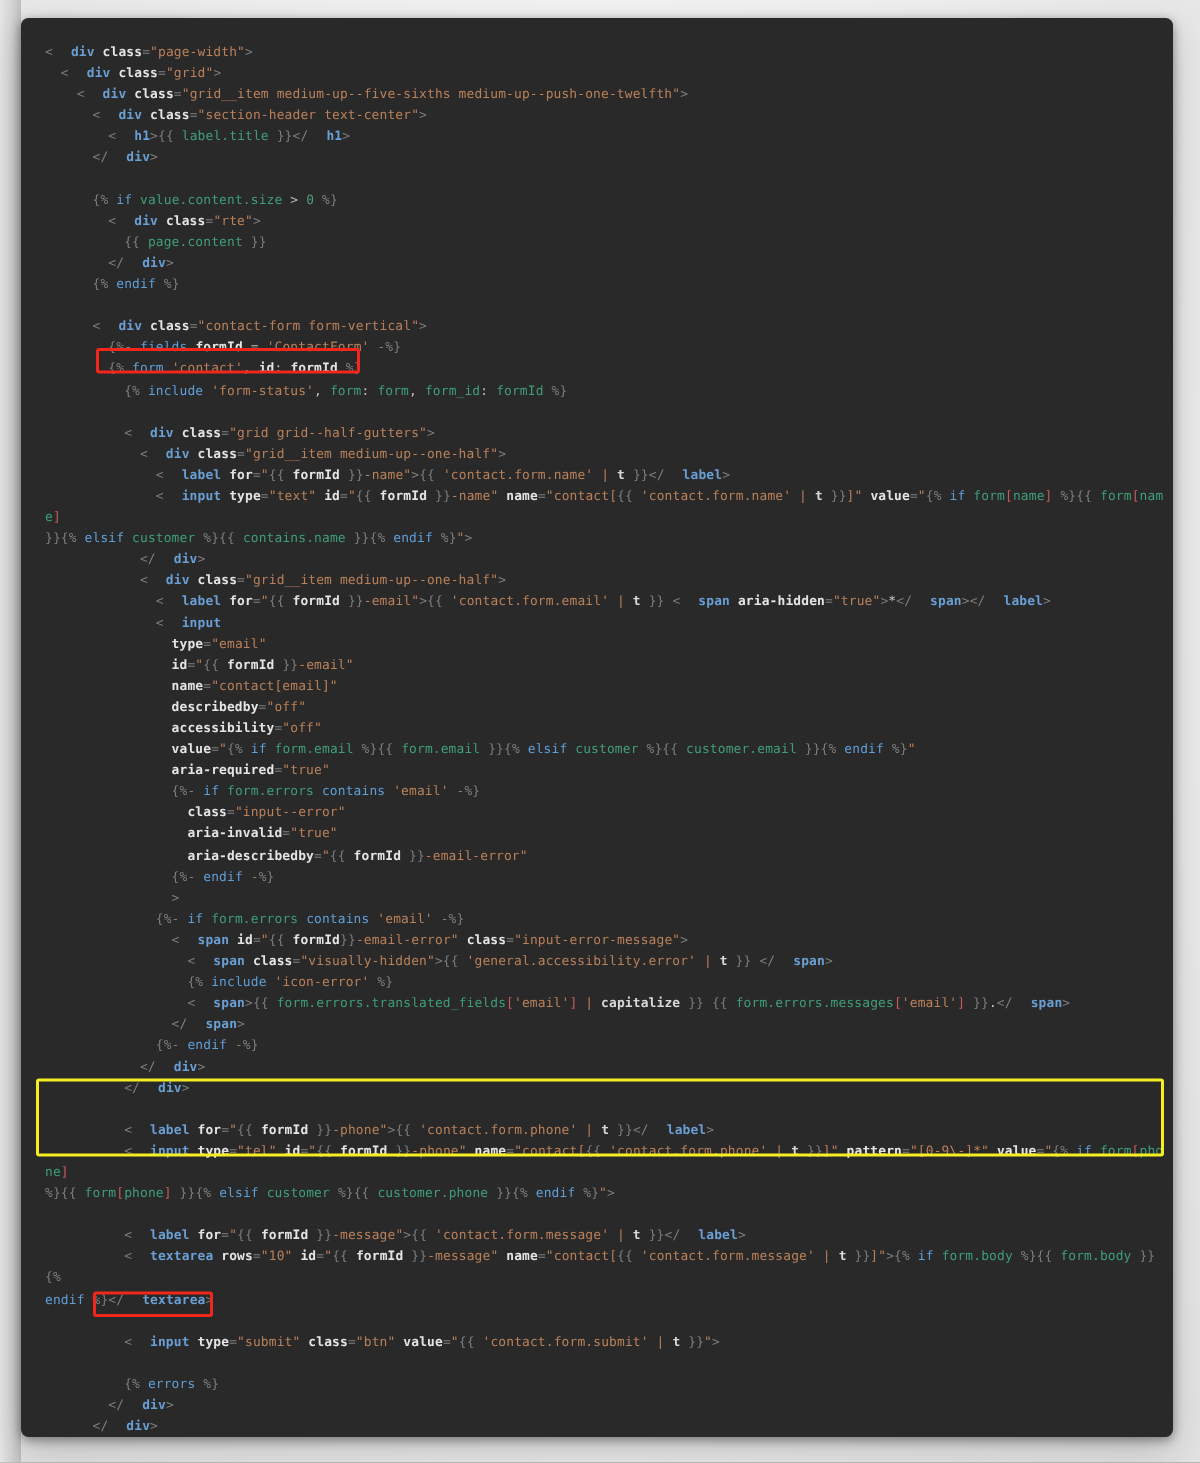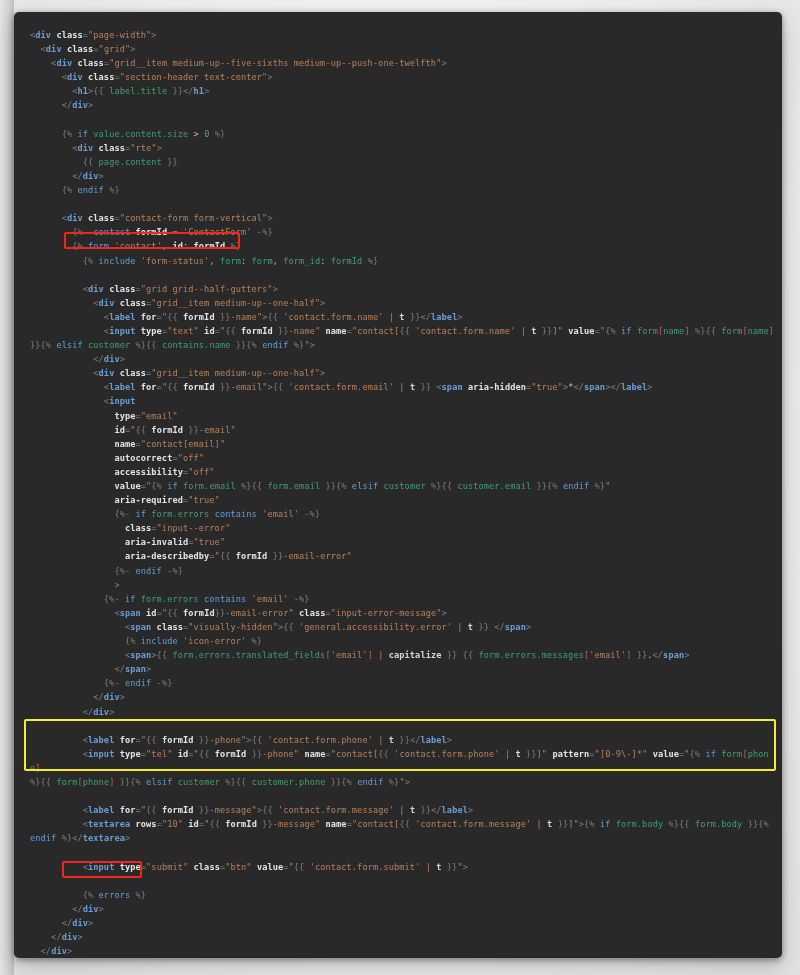--- a/index.html
+++ b/index.html
@@ -44,21 +44,21 @@
     font-size: 8.6px;
     line-height: 14.1px;
     color: #c8c8c8;
     white-space: pre-wrap;
     word-break: break-all;
     letter-spacing: 0.1px;
     -webkit-font-smoothing: antialiased;
   }
   
   .pn   { color: #7f7f7f; }              
-  .tag  { color: #6a9fd4; font-weight: bold; }  
+  .tag  { color: #6a9fd4; font-weight: bold; margin-left: 12px; }  
   .attr { color: #e4e4e4; font-weight: bold; }  
   .str  { color: #b9805a; }              
   .lq   { color: #7d7d7d; }              
   .kw   { color: #5f9fd8; }              
   .var  { color: #3f9e77; }              
   .filt { color: #d8d8d8; font-weight: bold; }  
   .num  { color: #4f9e78; }              
   .brk  { color: #c55b5b; }              
   .pipe { color: #b9805a; }
   .plain{ color: #bdbdbd; }
@@ -94,37 +94,37 @@
         <span class="pn">&lt;</span><span class="tag">h1</span><span class="pn">&gt;</span><span class="lq">{{</span> <span class="var">label.title</span> <span class="lq">}}</span><span class="pn">&lt;/</span><span class="tag">h1</span><span class="pn">&gt;</span>
       <span class="pn">&lt;/</span><span class="tag">div</span><span class="pn">&gt;</span>
 
       <span class="lq">{%</span> <span class="kw">if</span> <span class="var">value.content.size</span> <span class="plain">&gt;</span> <span class="num">0</span> <span class="lq">%}</span>
         <span class="pn">&lt;</span><span class="tag">div</span> <span class="attr">class</span><span class="pn">=</span><span class="str">"rte"</span><span class="pn">&gt;</span>
           <span class="lq">{{</span> <span class="var">page.content</span> <span class="lq">}}</span>
         <span class="pn">&lt;/</span><span class="tag">div</span><span class="pn">&gt;</span>
       <span class="lq">{%</span> <span class="kw">endif</span> <span class="lq">%}</span>
 
       <span class="pn">&lt;</span><span class="tag">div</span> <span class="attr">class</span><span class="pn">=</span><span class="str">"contact-form form-vertical"</span><span class="pn">&gt;</span>
-        <span class="lq">{%-</span> <span class="kw">contact</span> <span class="attr">formId</span> <span class="plain">=</span> <span class="str">'ContactForm'</span> <span class="lq">-%}</span>
+        <span class="lq">{%-</span> <span class="kw">fields</span> <span class="attr">formId</span> <span class="plain">=</span> <span class="str">'ContactForm'</span> <span class="lq">-%}</span>
         <span class="lq">{%</span> <span class="kw">form</span> <span class="str">'contact'</span><span class="plain">,</span> <span class="attr">id</span><span class="plain">:</span> <span class="attr">formId</span> <span class="lq">%}</span>
           <span class="lq">{%</span> <span class="kw">include</span> <span class="str">'form-status'</span><span class="plain">,</span> <span class="var">form</span><span class="plain">:</span> <span class="var">form</span><span class="plain">,</span> <span class="var">form_id</span><span class="plain">:</span> <span class="var">formId</span> <span class="lq">%}</span>
 
           <span class="pn">&lt;</span><span class="tag">div</span> <span class="attr">class</span><span class="pn">=</span><span class="str">"grid grid--half-gutters"</span><span class="pn">&gt;</span>
             <span class="pn">&lt;</span><span class="tag">div</span> <span class="attr">class</span><span class="pn">=</span><span class="str">"grid__item medium-up--one-half"</span><span class="pn">&gt;</span>
               <span class="pn">&lt;</span><span class="tag">label</span> <span class="attr">for</span><span class="pn">=</span><span class="str">"</span><span class="lq">{{</span> <span class="attr">formId</span> <span class="lq">}}</span><span class="str">-name"</span><span class="pn">&gt;</span><span class="lq">{{</span> <span class="str">'contact.form.name'</span> <span class="pipe">|</span> <span class="filt">t</span> <span class="lq">}}</span><span class="pn">&lt;/</span><span class="tag">label</span><span class="pn">&gt;</span>
               <span class="pn">&lt;</span><span class="tag">input</span> <span class="attr">type</span><span class="pn">=</span><span class="str">"text"</span> <span class="attr">id</span><span class="pn">=</span><span class="str">"</span><span class="lq">{{</span> <span class="attr">formId</span> <span class="lq">}}</span><span class="str">-name"</span> <span class="attr">name</span><span class="pn">=</span><span class="str">"contact[</span><span class="lq">{{</span> <span class="str">'contact.form.name'</span> <span class="pipe">|</span> <span class="filt">t</span> <span class="lq">}}</span><span class="str">]"</span> <span class="attr">value</span><span class="pn">=</span><span class="str">"</span><span class="lq">{%</span> <span class="kw">if</span> <span class="var">form</span><span class="brk">[</span><span class="var">name</span><span class="brk">]</span> <span class="lq">%}{{</span> <span class="var">form</span><span class="brk">[</span><span class="var">name</span><span class="brk">]</span>
 <span class="lq">}}{%</span> <span class="kw">elsif</span> <span class="var">customer</span> <span class="lq">%}{{</span> <span class="var">contains.name</span> <span class="lq">}}{%</span> <span class="kw">endif</span> <span class="lq">%}</span><span class="str">"</span><span class="pn">&gt;</span>
             <span class="pn">&lt;/</span><span class="tag">div</span><span class="pn">&gt;</span>
             <span class="pn">&lt;</span><span class="tag">div</span> <span class="attr">class</span><span class="pn">=</span><span class="str">"grid__item medium-up--one-half"</span><span class="pn">&gt;</span>
               <span class="pn">&lt;</span><span class="tag">label</span> <span class="attr">for</span><span class="pn">=</span><span class="str">"</span><span class="lq">{{</span> <span class="attr">formId</span> <span class="lq">}}</span><span class="str">-email"</span><span class="pn">&gt;</span><span class="lq">{{</span> <span class="str">'contact.form.email'</span> <span class="pipe">|</span> <span class="filt">t</span> <span class="lq">}}</span> <span class="pn">&lt;</span><span class="tag">span</span> <span class="attr">aria-hidden</span><span class="pn">=</span><span class="str">"true"</span><span class="pn">&gt;</span>*<span class="pn">&lt;/</span><span class="tag">span</span><span class="pn">&gt;&lt;/</span><span class="tag">label</span><span class="pn">&gt;</span>
               <span class="pn">&lt;</span><span class="tag">input</span>
                 <span class="attr">type</span><span class="pn">=</span><span class="str">"email"</span>
                 <span class="attr">id</span><span class="pn">=</span><span class="str">"</span><span class="lq">{{</span> <span class="attr">formId</span> <span class="lq">}}</span><span class="str">-email"</span>
                 <span class="attr">name</span><span class="pn">=</span><span class="str">"contact[email]"</span>
-                <span class="attr">autocorrect</span><span class="pn">=</span><span class="str">"off"</span>
+                <span class="attr">describedby</span><span class="pn">=</span><span class="str">"off"</span>
                 <span class="attr">accessibility</span><span class="pn">=</span><span class="str">"off"</span>
                 <span class="attr">value</span><span class="pn">=</span><span class="str">"</span><span class="lq">{%</span> <span class="kw">if</span> <span class="var">form.email</span> <span class="lq">%}{{</span> <span class="var">form.email</span> <span class="lq">}}{%</span> <span class="kw">elsif</span> <span class="var">customer</span> <span class="lq">%}{{</span> <span class="var">customer.email</span> <span class="lq">}}{%</span> <span class="kw">endif</span> <span class="lq">%}</span><span class="str">"</span>
                 <span class="attr">aria-required</span><span class="pn">=</span><span class="str">"true"</span>
                 <span class="lq">{%-</span> <span class="kw">if</span> <span class="var">form.errors</span> <span class="kw">contains</span> <span class="str">'email'</span> <span class="lq">-%}</span>
                   <span class="attr">class</span><span class="pn">=</span><span class="str">"input--error"</span>
                   <span class="attr">aria-invalid</span><span class="pn">=</span><span class="str">"true"</span>
                   <span class="attr">aria-describedby</span><span class="pn">=</span><span class="str">"</span><span class="lq">{{</span> <span class="attr">formId</span> <span class="lq">}}</span><span class="str">-email-error"</span>
                 <span class="lq">{%-</span> <span class="kw">endif</span> <span class="lq">-%}</span>
                 <span class="pn">&gt;</span>
               <span class="lq">{%-</span> <span class="kw">if</span> <span class="var">form.errors</span> <span class="kw">contains</span> <span class="str">'email'</span> <span class="lq">-%}</span>

